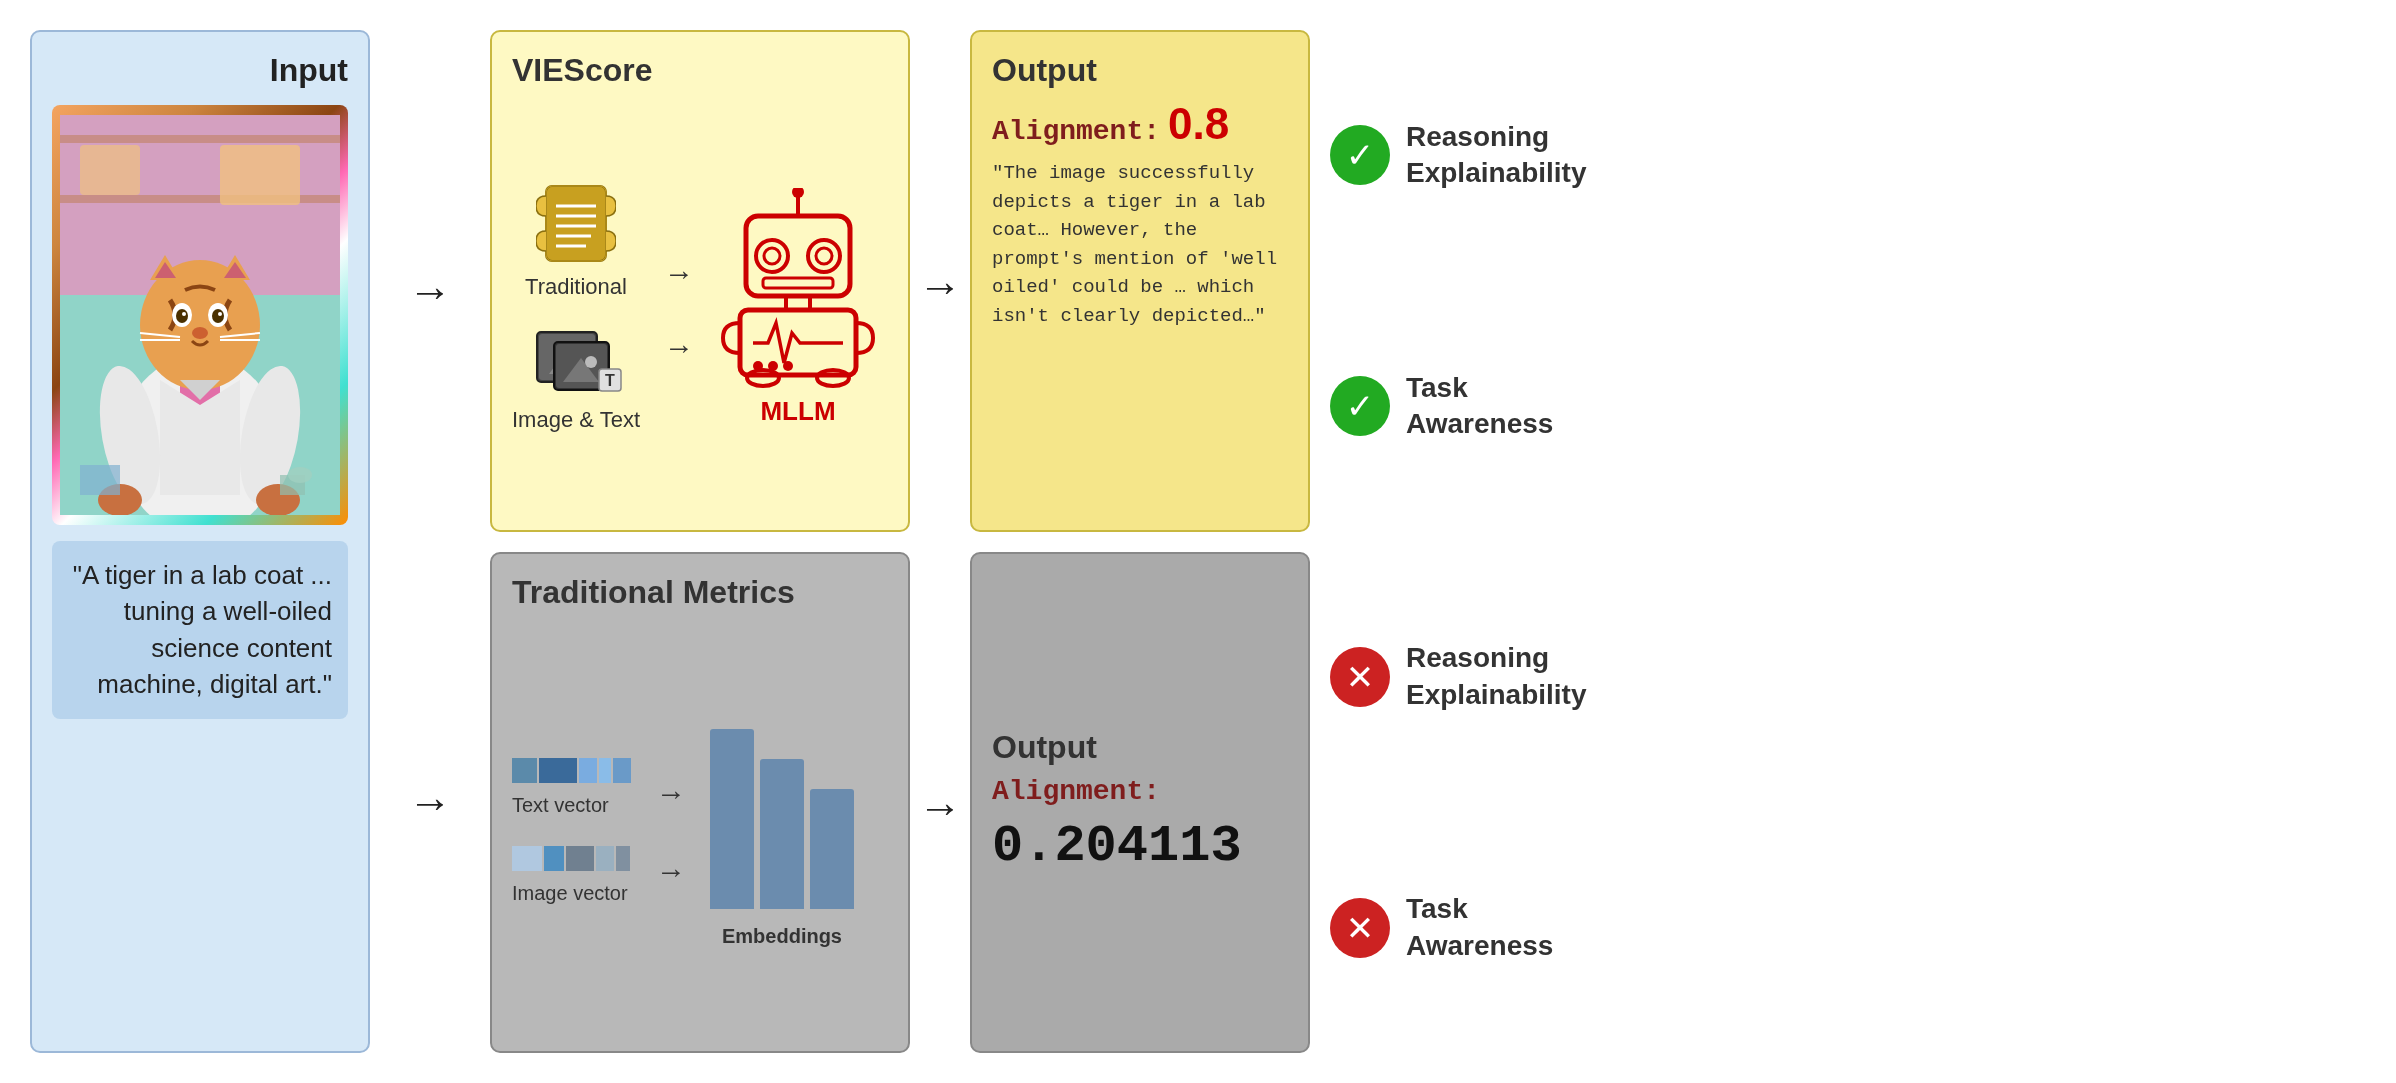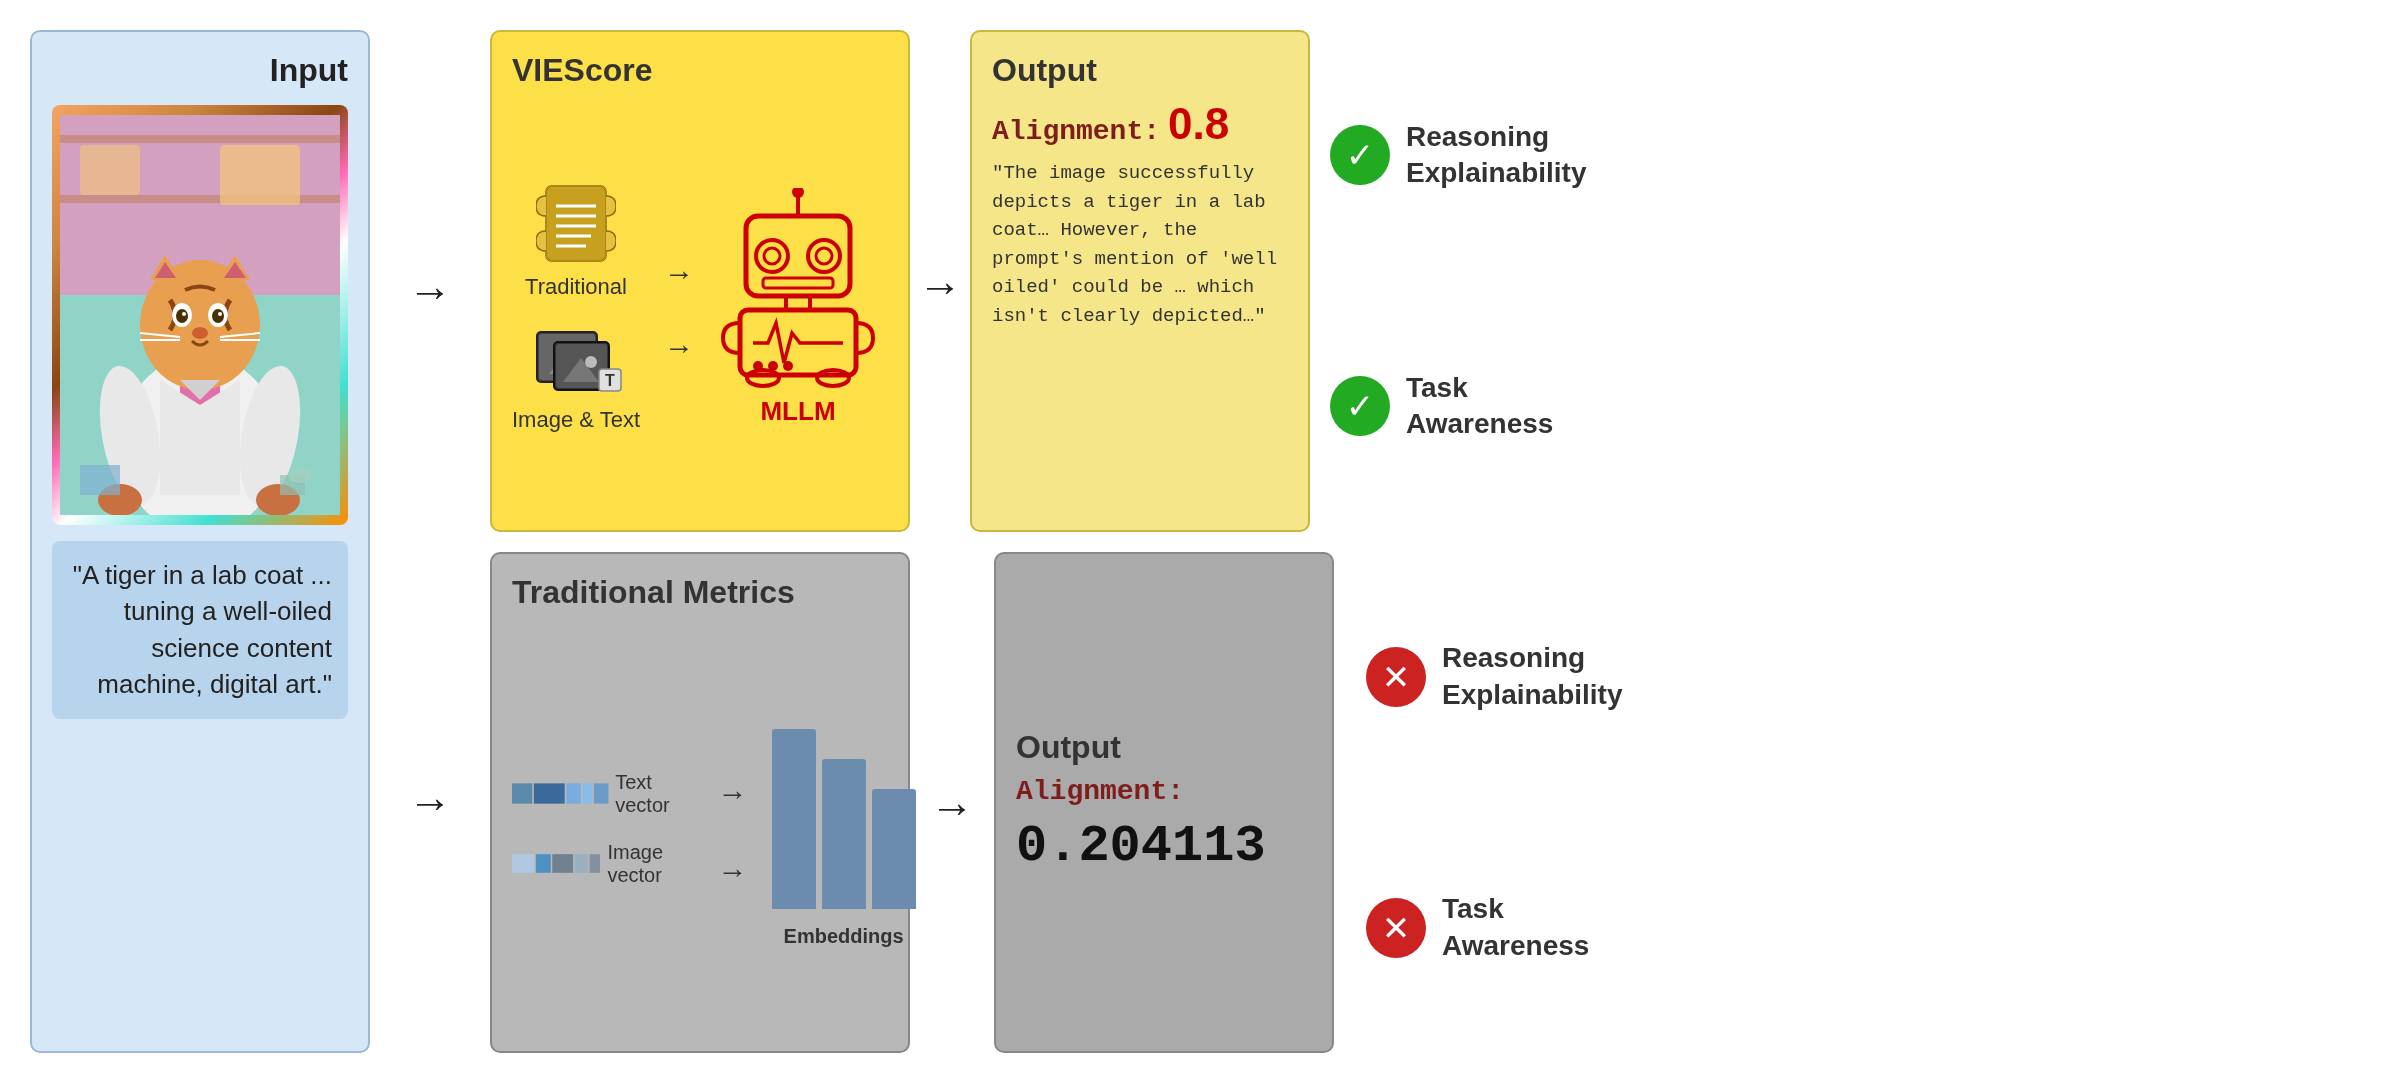--- a/index.html
+++ b/index.html
@@ -53,21 +53,21 @@
     .caption-box {
       background: #b8d4ed;
       border-radius: 8px;
       padding: 16px;
       font-size: 26px;
       color: #222;
       line-height: 1.4;
     }
     
     .viescore-box {
-      background: #fde047;
+      background: #fef9c3;
       border: 2px solid #c8b840;
       border-radius: 10px;
       padding: 20px;
       display: flex;
       flex-direction: column;
       gap: 16px;
       width: 420px;
       min-width: 420px;
     }
     .viescore-title {
@@ -138,22 +138,22 @@
       gap: 20px;
       flex: 1;
     }
     .vector-inputs {
       display: flex;
       flex-direction: column;
       gap: 24px;
     }
     .vector-item {
       display: flex;
-      flex-direction: row;
-      align-items: center;
+      flex-direction: column;
+      align-items: flex-start;
       gap: 6px;
     }
     .vector-label {
       font-size: 20px;
       color: #333;
     }
     
     .bar-chart {
       display: flex;
       flex-direction: column;
@@ -474,21 +474,21 @@
           <span class="feature-label">Reasoning<br>Explainability</span>
         </div>
         <div class="feature-item">
           <div class="check-icon">✓</div>
           <span class="feature-label">Task<br>Awareness</span>
         </div>
       </div>
 
     </div>
 
-    <div style="display:flex;flex-direction:row;align-items:stretch;gap:12px;flex:1;">
+    <div style="display:flex;flex-direction:row;align-items:stretch;gap:0;flex:1;">
 
       <div class="traditional-box">
         <div class="traditional-title">Traditional Metrics</div>
         <div class="traditional-content">
 
           <div class="vector-inputs">
 
             <div class="vector-item">
               <svg width="120" height="35" viewBox="0 0 120 35">
                 <rect x="0" y="5" width="25" height="25" fill="#5b8aaa"></rect>

